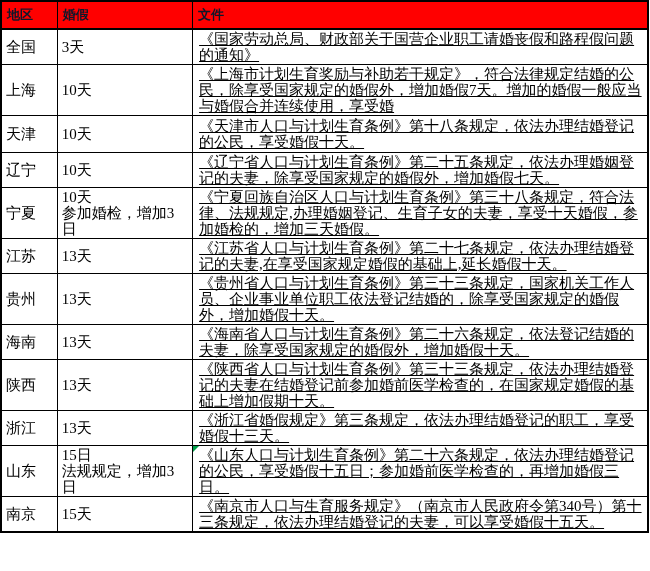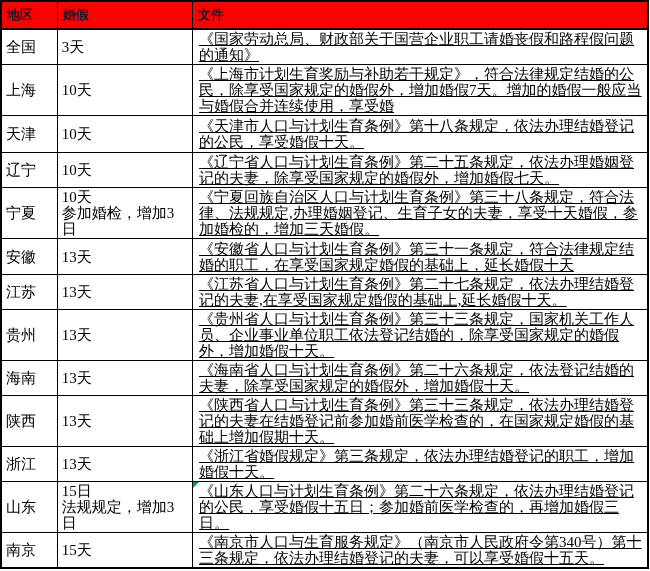--- a/index.html
+++ b/index.html
@@ -89,25 +89,20 @@
       <td class="cell-region">辽宁</td>
       <td class="cell-leave">10天</td>
       <td class="cell-document">《辽宁省人口与计划生育条例》第二十五条规定，依法办理婚姻登记的夫妻，除享受国家规定的婚假外，增加婚假七天。</td>
     </tr>
     <tr style="height:38px">
       <td class="cell-region">宁夏</td>
       <td class="cell-leave">10天
 参加婚检，增加3日</td>
       <td class="cell-document">《宁夏回族自治区人口与计划生育条例》第三十八条规定，符合法律、法规规定,办理婚姻登记、生育子女的夫妻，享受十天婚假，参加婚检的，增加三天婚假。</td>
     </tr>
-    <tr style="height:36px">
-      <td class="cell-region">安徽</td>
-      <td class="cell-leave">13天</td>
-      <td class="cell-document">《安徽省人口与计划生育条例》第三十一条规定，符合法律规定结婚的职工，在享受国家规定婚假的基础上，延长婚假十天</td>
-    </tr>
     <tr style="height:33px">
       <td class="cell-region">江苏</td>
       <td class="cell-leave">13天</td>
       <td class="cell-document">《江苏省人口与计划生育条例》第二十七条规定，依法办理结婚登记的夫妻,在享受国家规定婚假的基础上,延长婚假十天。</td>
     </tr>
     <tr style="height:39px">
       <td class="cell-region">贵州</td>
       <td class="cell-leave">13天</td>
       <td class="cell-document">《贵州省人口与计划生育条例》第三十三条规定，国家机关工作人员、企业事业单位职工依法登记结婚的，除享受国家规定的婚假外，增加婚假十天。</td>
     </tr>
@@ -117,21 +112,21 @@
       <td class="cell-document">《海南省人口与计划生育条例》第二十六条规定，依法登记结婚的夫妻，除享受国家规定的婚假外，增加婚假十天。</td>
     </tr>
     <tr style="height:38px">
       <td class="cell-region">陕西</td>
       <td class="cell-leave">13天</td>
       <td class="cell-document">《陕西省人口与计划生育条例》第三十三条规定，依法办理结婚登记的夫妻在结婚登记前参加婚前医学检查的，在国家规定婚假的基础上增加假期十天。</td>
     </tr>
     <tr style="height:35px">
       <td class="cell-region">浙江</td>
       <td class="cell-leave">13天</td>
-      <td class="cell-document">《浙江省婚假规定》第三条规定，依法办理结婚登记的职工，增加婚假十天。</td>
+      <td class="cell-document">《浙江省婚假规定》第三条规定，依法办理结婚登记的职工，享受婚假十三天。</td>
     </tr>
     <tr style="height:39px">
       <td class="cell-region">山东</td>
       <td class="cell-leave">15日
 法规规定，增加3日</td>
       <td class="cell-document">《山东人口与计划生育条例》第二十六条规定，依法办理结婚登记的公民，享受婚假十五日；参加婚前医学检查的，再增加婚假三日。<span class="flag-triangle"></span></td>
     </tr>
     <tr style="height:33px">
       <td class="cell-region">南京</td>
       <td class="cell-leave">15天</td>

